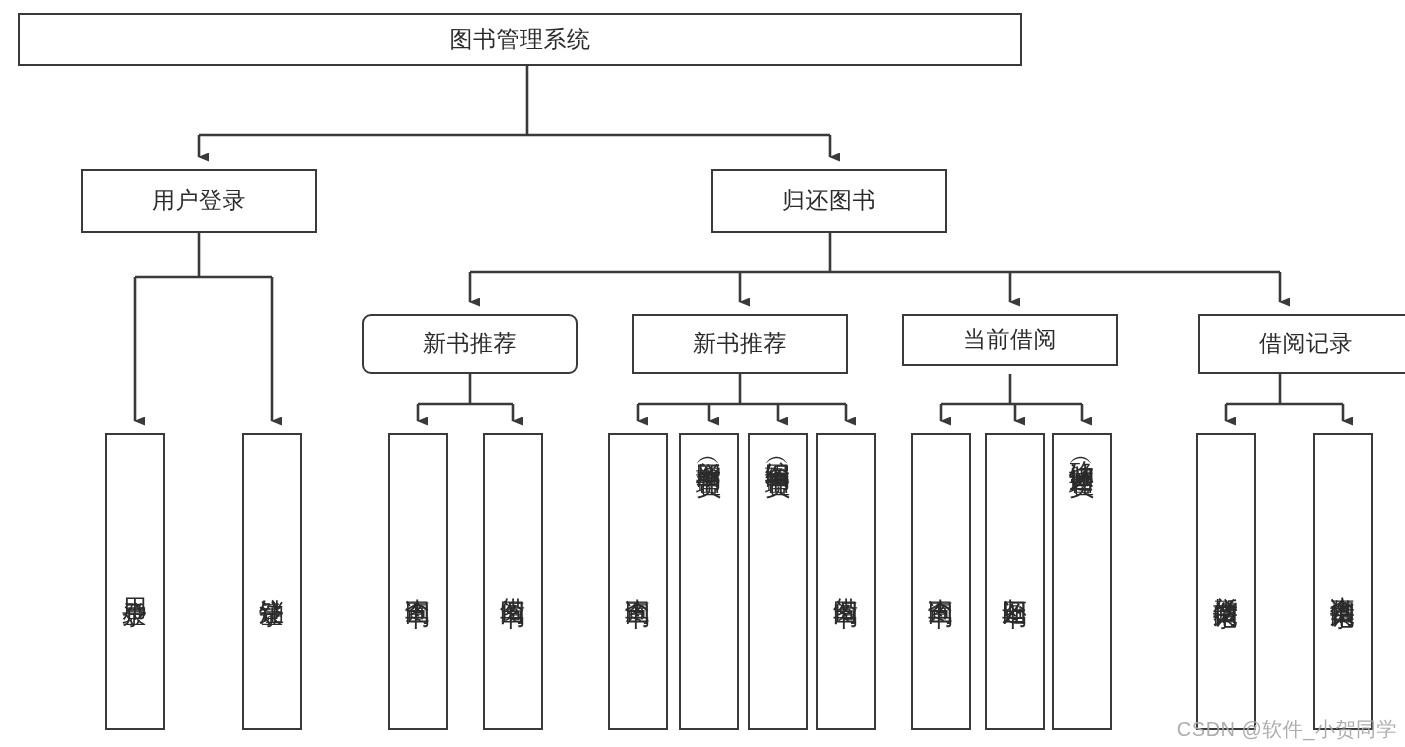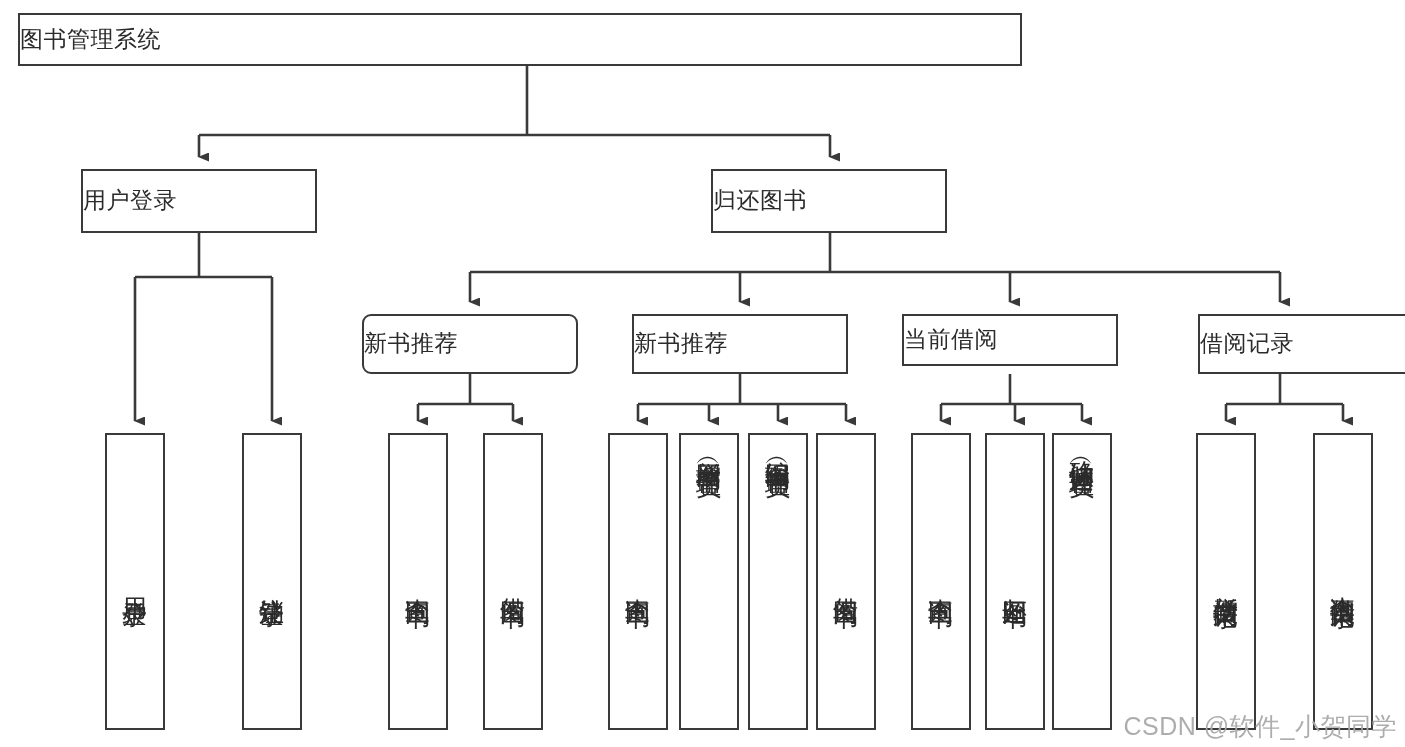--- a/index.html
+++ b/index.html
@@ -26,21 +26,21 @@
     width: 1405px;
     height: 747px;
   }
   .node-box {
     position: absolute;
     box-sizing: border-box;
     border: 2.5px solid #3a3a3a;
     background: #ffffff;
     display: flex;
     align-items: center;
-    justify-content: flex-start;
+    justify-content: center;
     color: #262626;
   }
   .node-label-h {
     font-size: 23px;
     line-height: 1.1;
     letter-spacing: 0.5px;
     white-space: nowrap;
     color: #2b2b2b;
   }
   .node-label-v {
@@ -58,21 +58,21 @@
     padding-top: 6px;
   }
   .leaf-box.centered {
     align-items: center;
     padding-top: 0;
   }
   #watermark {
     position: absolute;
     right: 8px;
     bottom: 4px;
-    font-size: 25px;
+    font-size: 20px;
     color: #a9a9a9;
     letter-spacing: 0.5px;
     white-space: nowrap;
     opacity: 0.95;
   }
 </style>
 </head>
 <body>
 
 <div id="diagram-root">

